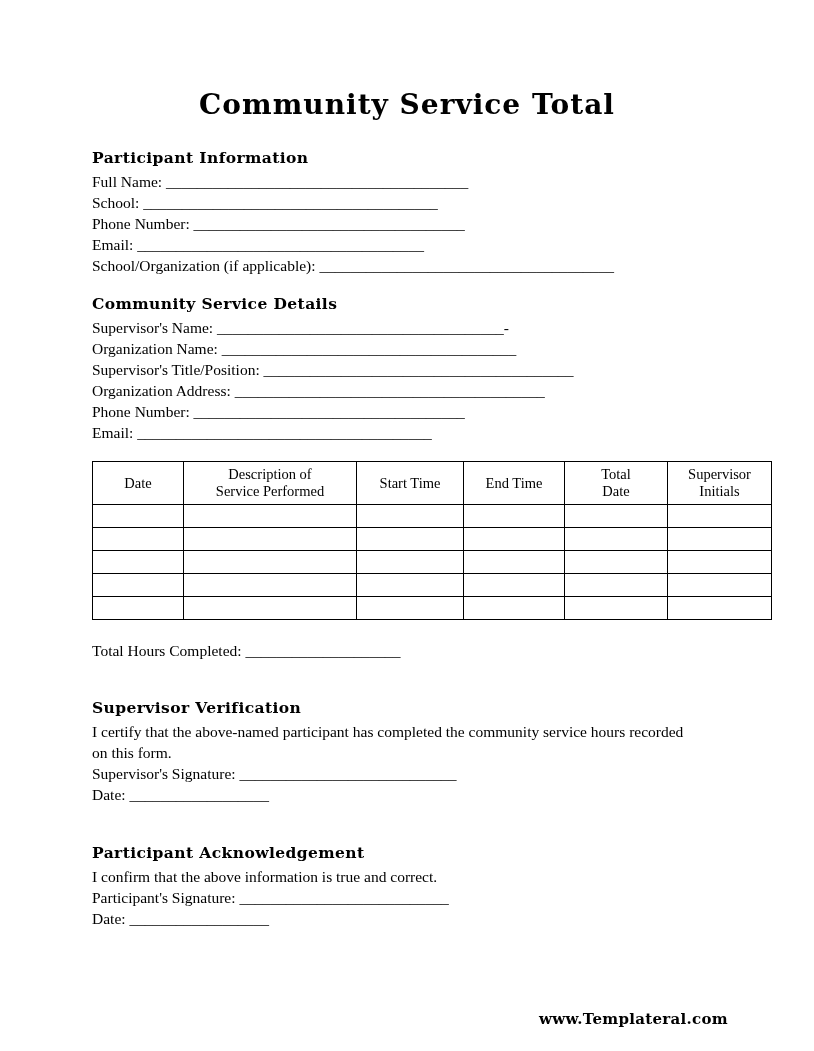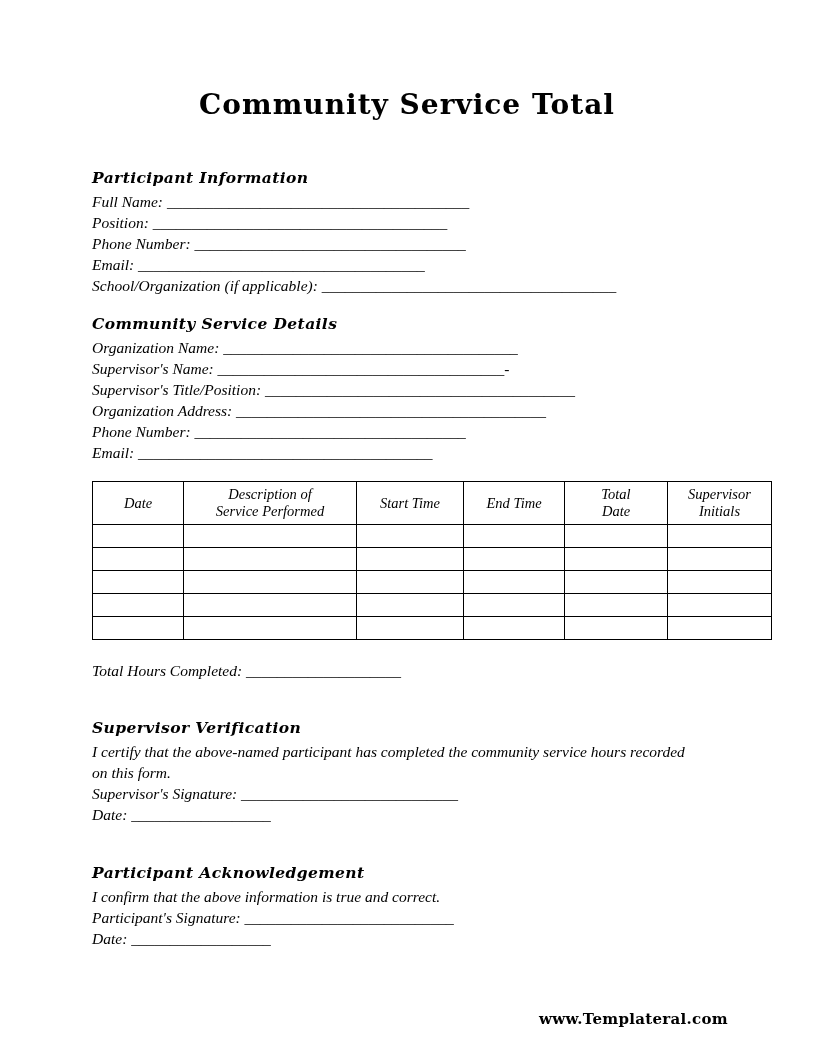--- a/index.html
+++ b/index.html
@@ -29,23 +29,22 @@
     width: 814px;
     text-align: center;
     font-family: "DejaVu Serif", serif;
     font-weight: bold;
     font-size: 28px;
     letter-spacing: 1px;
   }
   .content {
     position: absolute;
     left: 92px;
-    top: 168px;
+    top: 148px;
     width: 640px;
-    font-style: italic;
   }
   .section-heading {
     font-family: "DejaVu Serif", serif;
     font-weight: bold;
     font-size: 15.5px;
     letter-spacing: 0.4px;
     margin: 0 0 4px 0;
   }
   .field-line {
     font-family: "Liberation Serif", serif;
@@ -118,30 +117,30 @@
 
 <div class="page">
 
   <div class="doc-title">Community Service Total</div>
 
   <div class="content">
 
     <div class="block">
       <div class="section-heading">Participant Information</div>
       <div class="field-line">Full Name: _______________________________________</div>
-      <div class="field-line">Position: ______________________________________</div>
+      <div class="field-line">School: ______________________________________</div>
       <div class="field-line">Phone Number: ___________________________________</div>
       <div class="field-line">Email: _____________________________________</div>
       <div class="field-line">School/Organization (if applicable): ______________________________________</div>
     </div>
 
     <div class="block">
       <div class="section-heading">Community Service Details</div>
+      <div class="field-line">Supervisor's Name: _____________________________________-</div>
       <div class="field-line">Organization Name: ______________________________________</div>
-      <div class="field-line">Supervisor's Name: _____________________________________-</div>
       <div class="field-line">Supervisor's Title/Position: ________________________________________</div>
       <div class="field-line">Organization Address: ________________________________________</div>
       <div class="field-line">Phone Number: ___________________________________</div>
       <div class="field-line">Email: ______________________________________</div>
     </div>
 
     <div class="block-tight">
       <table class="service-record">
         <thead>
           <tr>

